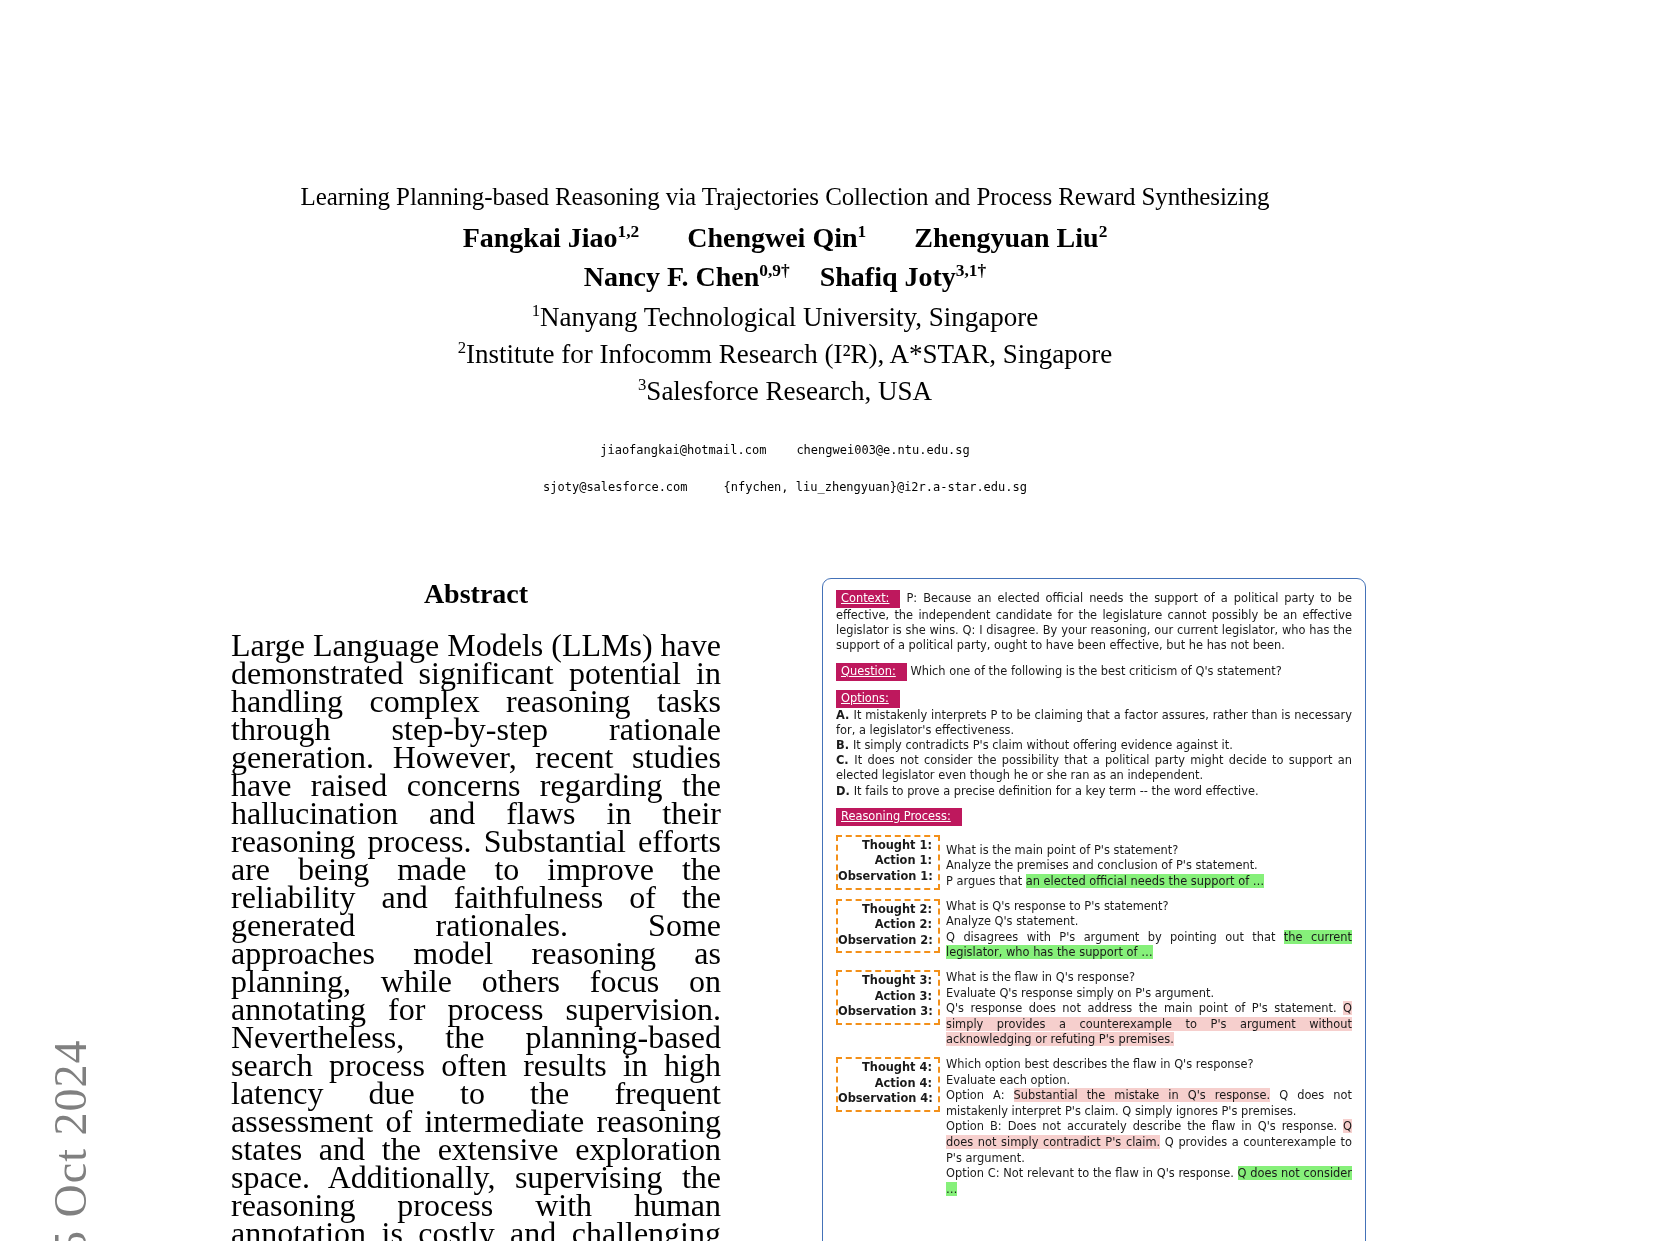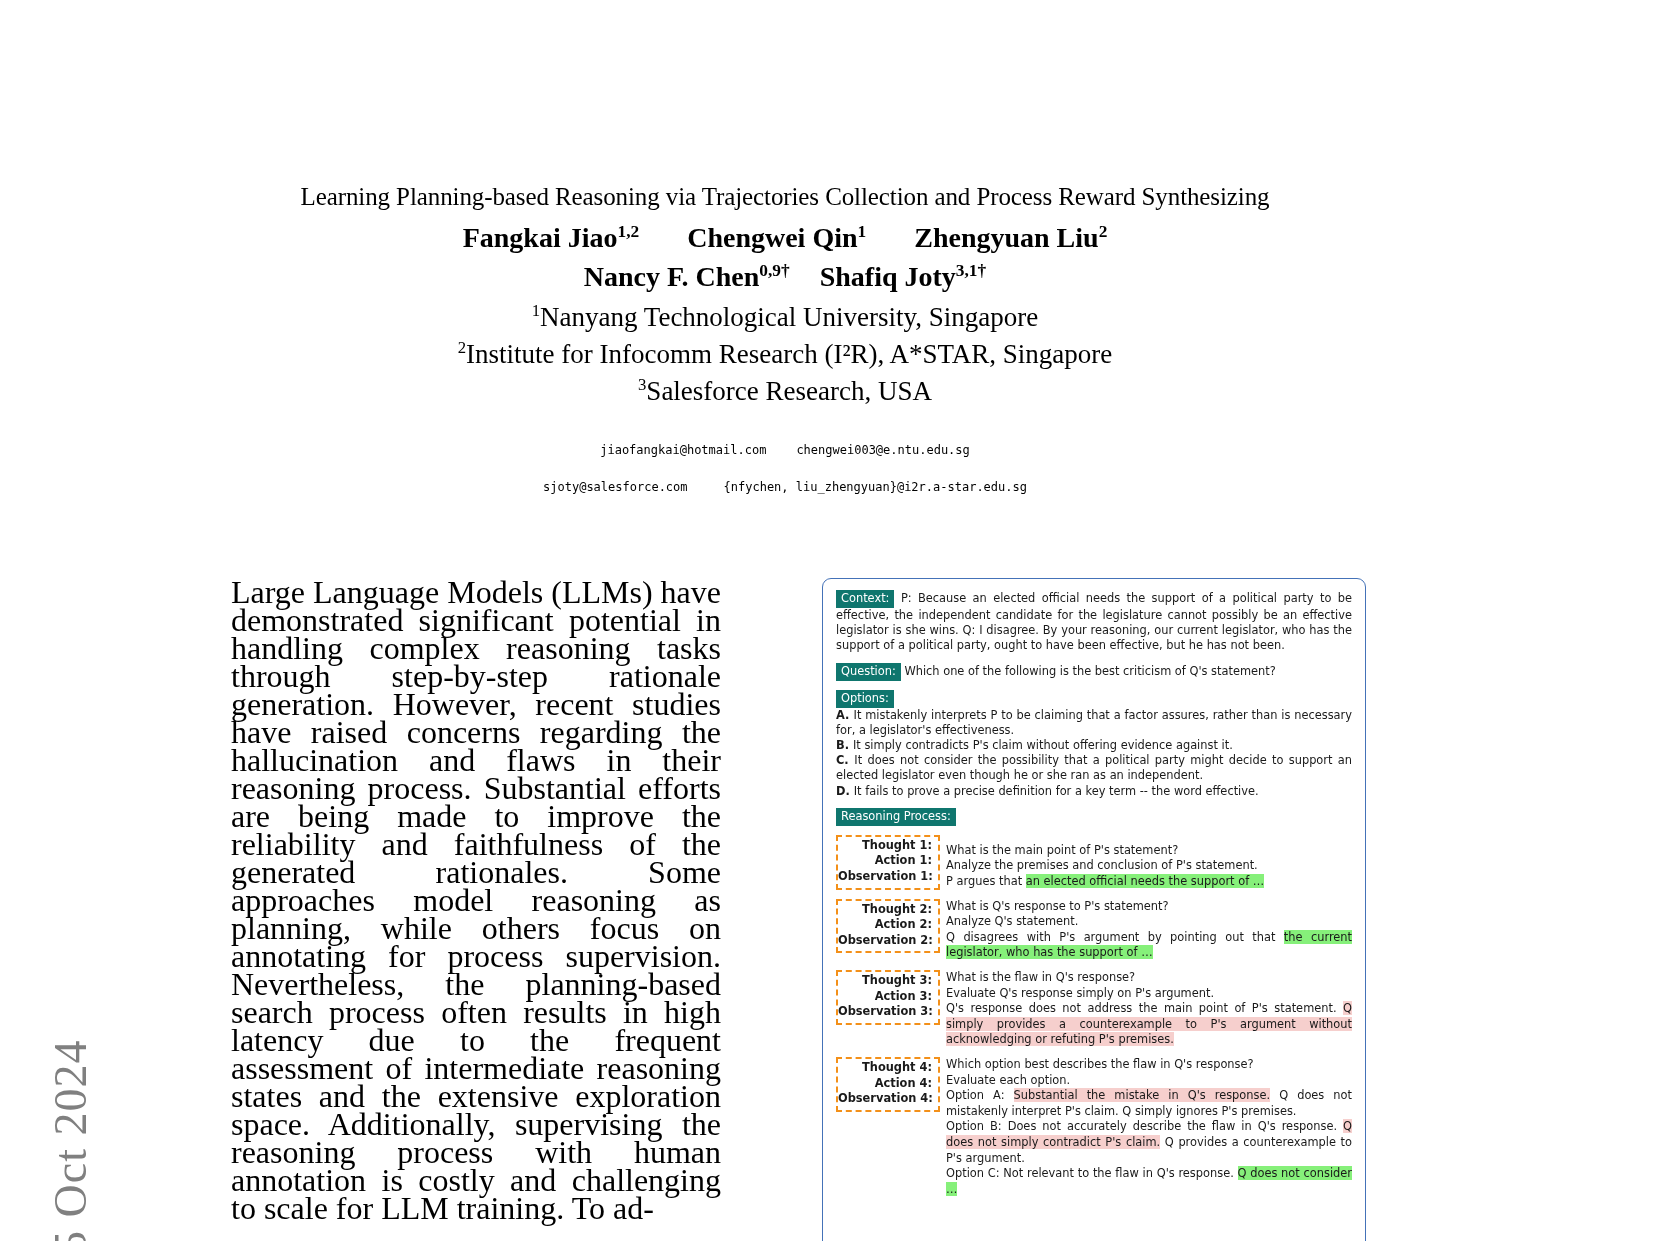--- a/index.html
+++ b/index.html
@@ -123,27 +123,28 @@
     padding: 11px 13px 0 13px;
     overflow: hidden;
     font-family: "DejaVu Sans", "Liberation Sans", sans-serif;
     font-size: 11.4px;
     line-height: 15.2px;
     color: #1a1a1a;
     background: #ffffff;
   }
   .sec-tag {
     display: inline-block;
-    background: #0f766e;
+    background: #be185d;
     color: #ffffff;
     font-family: "DejaVu Sans", "Liberation Sans", sans-serif;
     font-size: 11.4px;
     line-height: 15px;
-    padding: 1px 5px 2px 5px;
+    padding: 1px 11px 2px 5px;
     vertical-align: baseline;
+    text-decoration: underline;
   }
   .para {
     margin: 0 0 9px 0;
     text-align: justify;
   }
   .para.tight { margin-bottom: 0; }
   .opt-line { margin: 0; text-align: justify; }
   .opt-letter { font-weight: bold; }
 
   .hl-green { background: #86f07a; }
@@ -198,20 +199,21 @@
       <div class="affil"><sup>3</sup><span>Salesforce Research, USA</span></div>
     </div>
 
   <div id="emails">
       <div class="emails"><span>jiaofangkai@hotmail.com</span><span class="gap"></span><span>chengwei003@e.ntu.edu.sg</span></div>
       <div class="emails"><span>sjoty@salesforce.com</span><span class="gap-lg"></span><span>{nfychen, liu_zhengyuan}@i2r.a-star.edu.sg</span></div>
     </div>
 </div>
 
 <div id="abstract-col">
+  <div id="abstract-heading">Abstract</div>
   <div id="abstract-body">Large Language Models (LLMs) have demonstrated significant potential in handling complex reasoning tasks through step-by-step rationale generation. However, recent studies have raised concerns regarding the hallucination and flaws in their reasoning process.  Substantial efforts are being made to improve the reliability and faithfulness of the generated rationales. Some approaches model reasoning as planning, while others focus on annotating for process supervision.  Nevertheless, the planning-based search process often results in high latency due to the frequent assessment of intermediate reasoning states and the extensive exploration space. Additionally, supervising the reasoning process with human annotation is costly and challenging to scale for LLM training. To ad-</div>
 </div>
 
 <div id="figure-box">
 
   <div class="para">
     <span class="sec-tag">Context:</span>
     <span>P: Because an elected official needs the support of a political party to be effective, the independent candidate for the legislature cannot possibly be an effective legislator is she wins. Q: I disagree. By your reasoning, our current legislator, who has the support of a political party, ought to have been effective, but he has not been.</span>
   </div>
 

